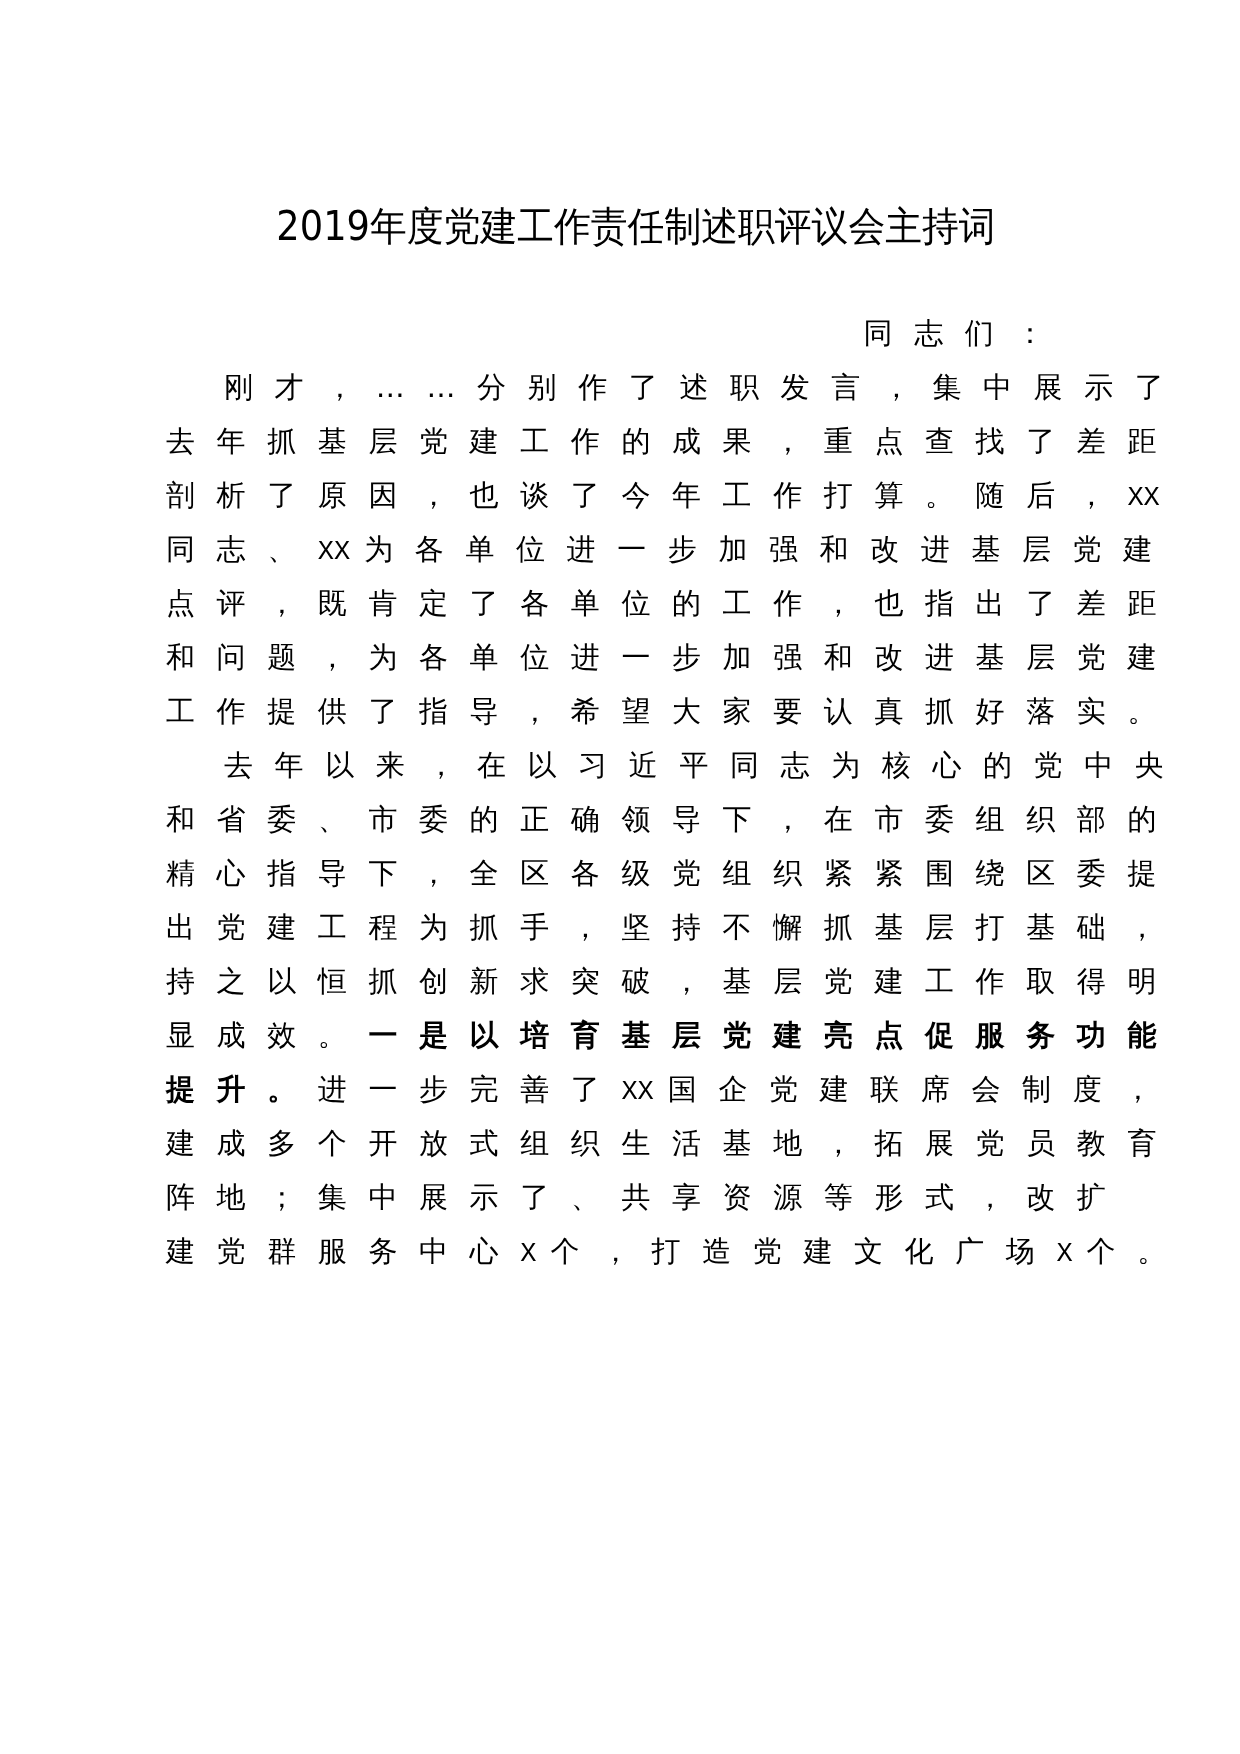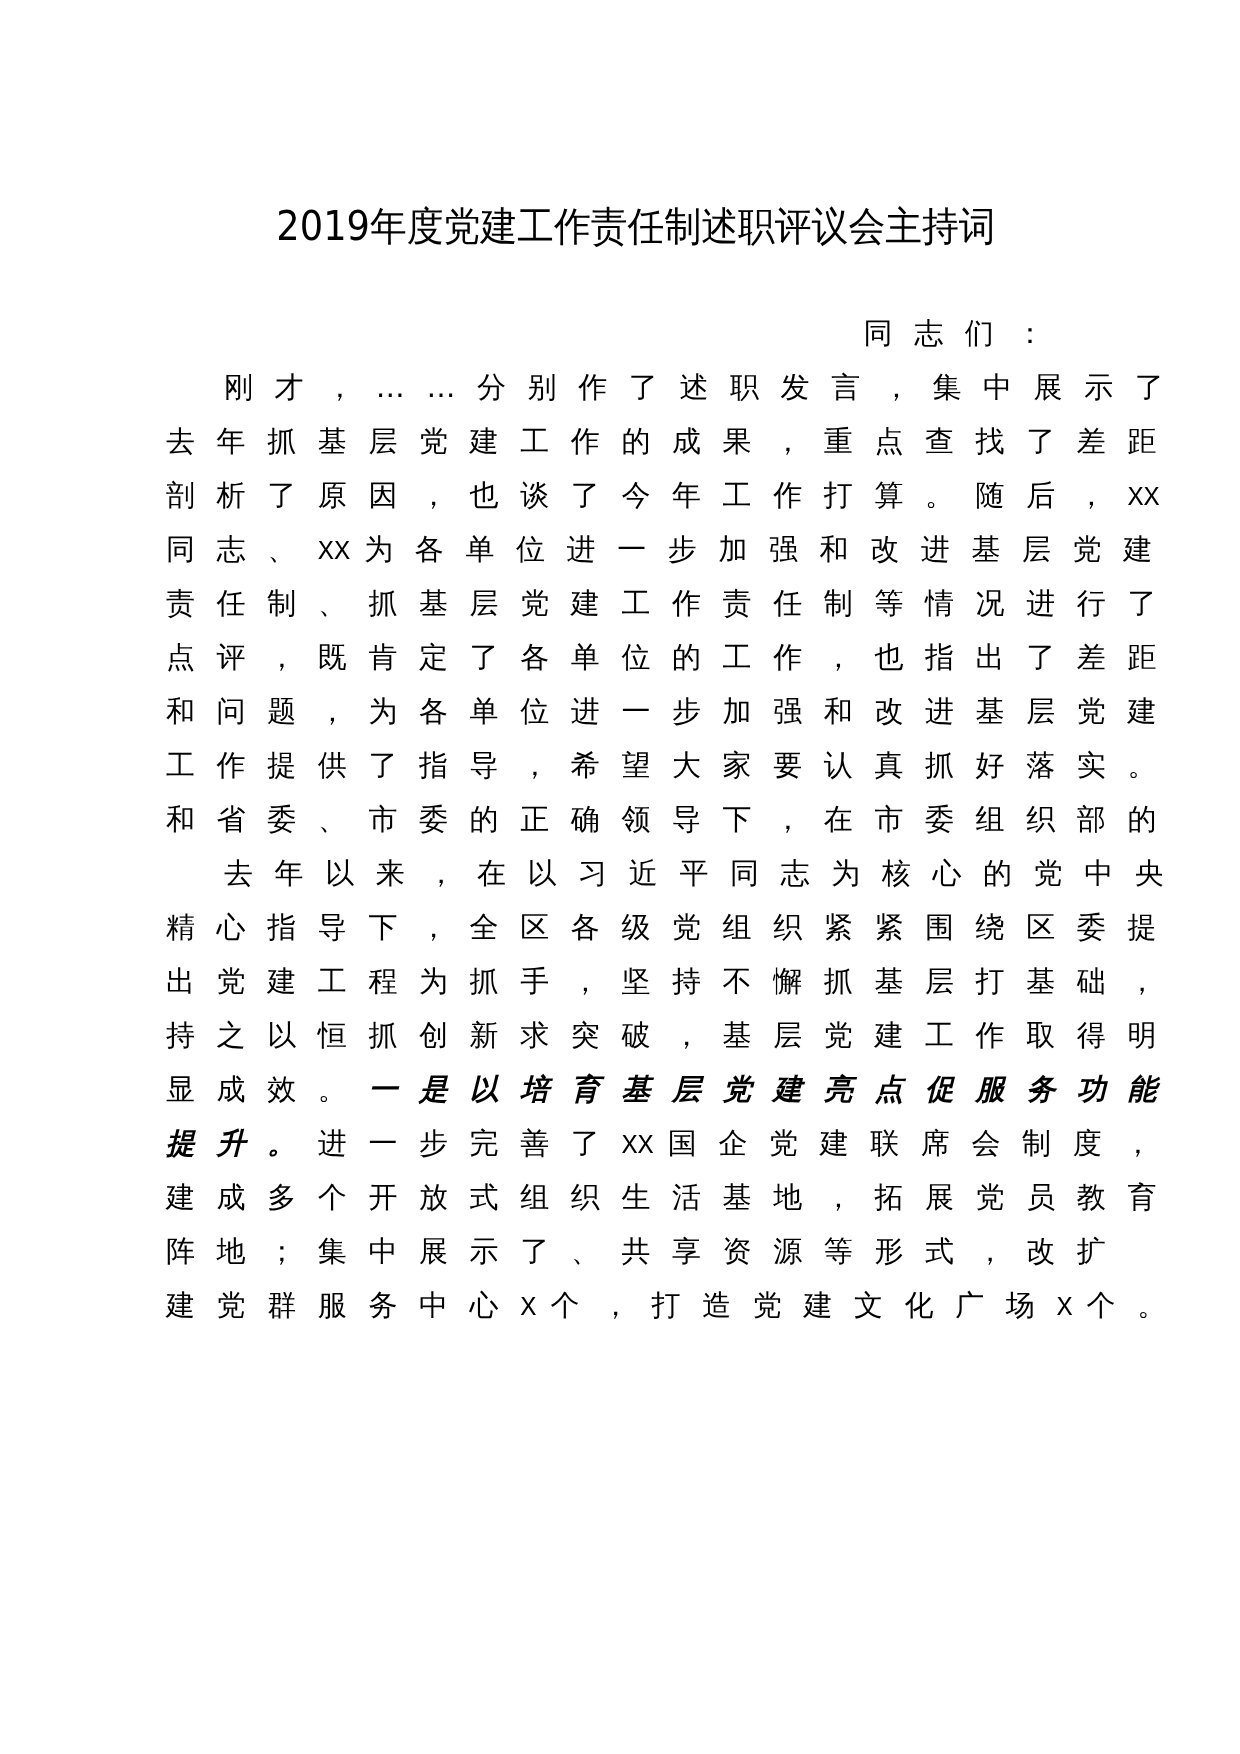--- a/index.html
+++ b/index.html
@@ -49,39 +49,38 @@
       letter-spacing: 21.6px;
       white-space: nowrap;
     }
     .line.indent { padding-left: 58px; }
     .latin {
       font-family: Liberation Mono, monospace;
       letter-spacing: 0px;
       font-size: 27px;
     }
     .latin.sp { margin-right: 14px; }
-    .bold { font-weight: bold; font-style: italic; }
+    .bold { font-weight: bold; }
   </style>
 </head>
 <body>
 
 <div class="page">
   <div class="title">2019年度党建工作责任制述职评议会主持词</div>
   <div class="body" id="doc-body">
       <div class="line"><span>同志们：</span></div>
       <div class="line indent"><span>刚才，……分别作了述职发言，集中展示了</span></div>
       <div class="line"><span>去年抓基层党建工作的成果，重点查找了差距</span></div>
       <div class="line"><span>剖析了原因，也谈了今年工作打算。随后，</span><span class="latin">XX</span></div>
       <div class="line"><span>同志、</span><span class="latin sp">XX</span><span>为各单位进一步加强和改进基层党建</span></div>
-      <div class="line"><span>责任制、抓基层党建工作责任制等情况进行了</span></div>
       <div class="line"><span>点评，既肯定了各单位的工作，也指出了差距</span></div>
       <div class="line"><span>和问题，为各单位进一步加强和改进基层党建</span></div>
       <div class="line"><span>工作提供了指导，希望大家要认真抓好落实。</span></div>
+      <div class="line indent"><span>去年以来，在以习近平同志为核心的党中央</span></div>
       <div class="line"><span>和省委、市委的正确领导下，在市委组织部的</span></div>
-      <div class="line indent"><span>去年以来，在以习近平同志为核心的党中央</span></div>
       <div class="line"><span>精心指导下，全区各级党组织紧紧围绕区委提</span></div>
       <div class="line"><span>出党建工程为抓手，坚持不懈抓基层打基础，</span></div>
       <div class="line"><span>持之以恒抓创新求突破，基层党建工作取得明</span></div>
       <div class="line"><span>显成效。</span><span class="bold">一是以培育基层党建亮点促服务功能</span></div>
       <div class="line"><span class="bold">提升。</span><span>进一步完善了</span><span class="latin sp">XX</span><span>国企党建联席会制度，</span></div>
       <div class="line"><span>建成多个开放式组织生活基地，拓展党员教育</span></div>
       <div class="line"><span>阵地；集中展示了、共享资源等形式，改扩</span></div>
       <div class="line"><span>建党群服务中心</span><span class="latin sp">X</span><span>个，打造党建文化广场</span><span class="latin sp">X</span><span>个。</span></div>
     </div>
 </div>

